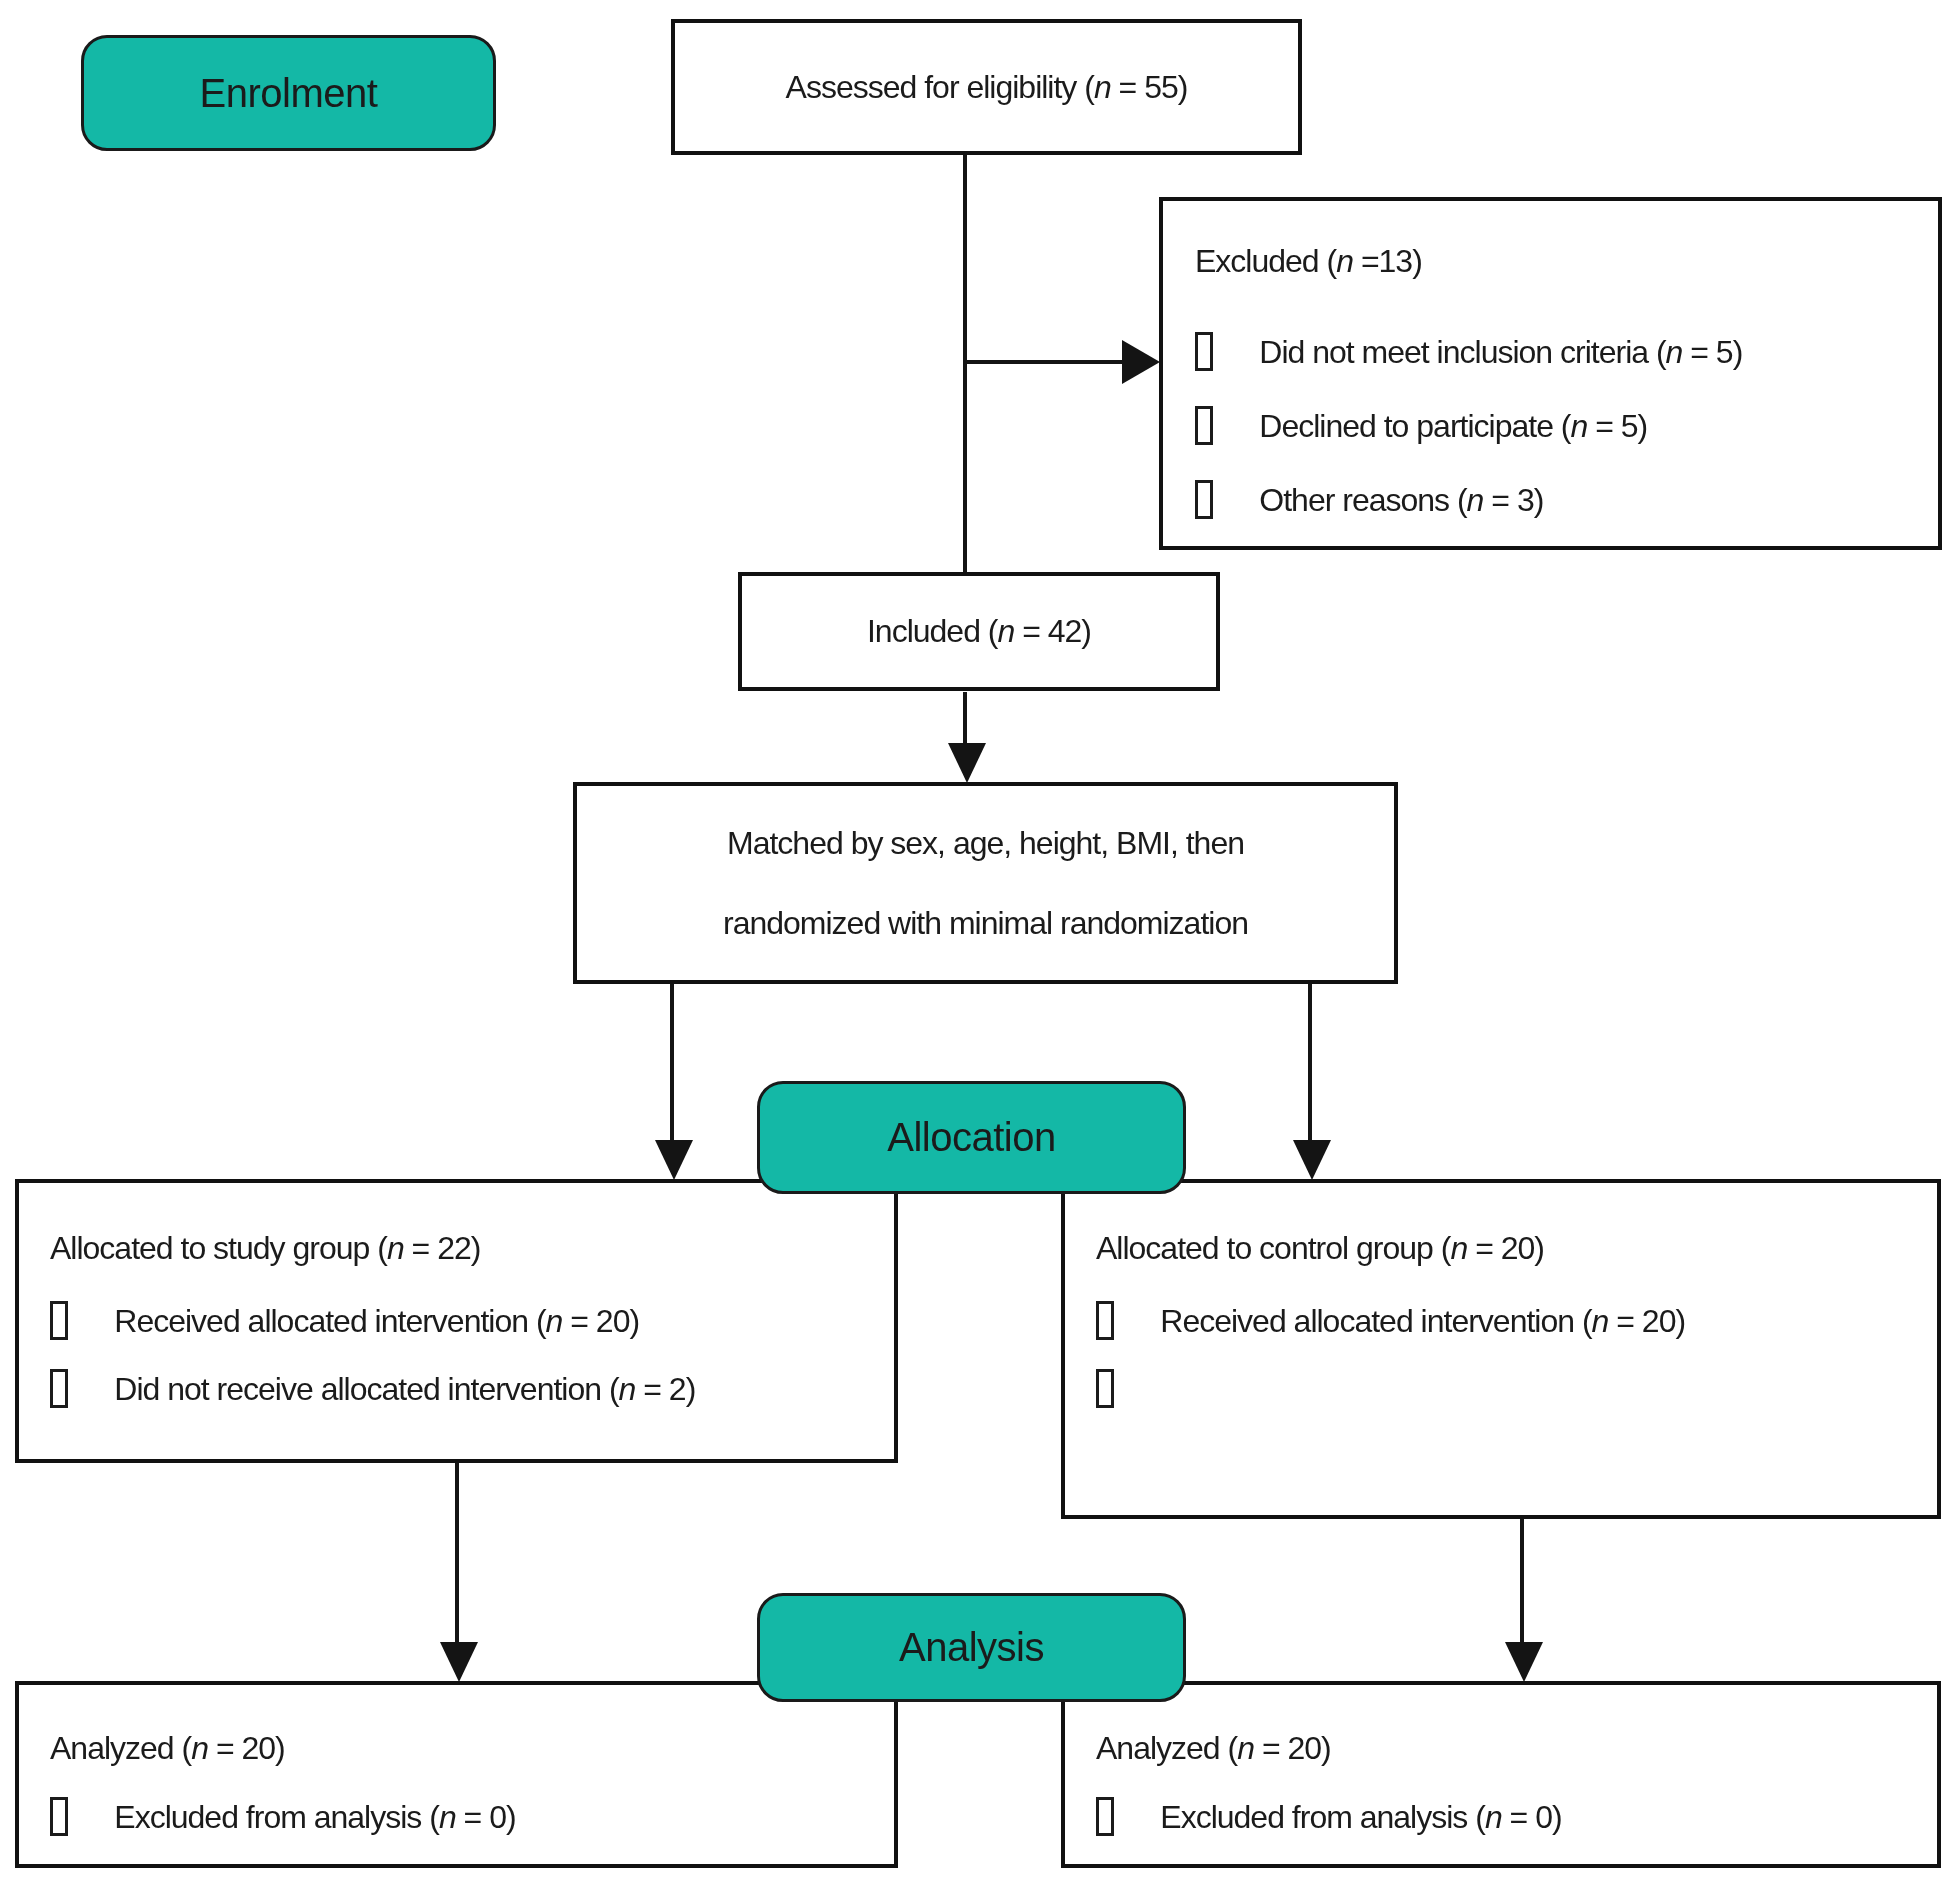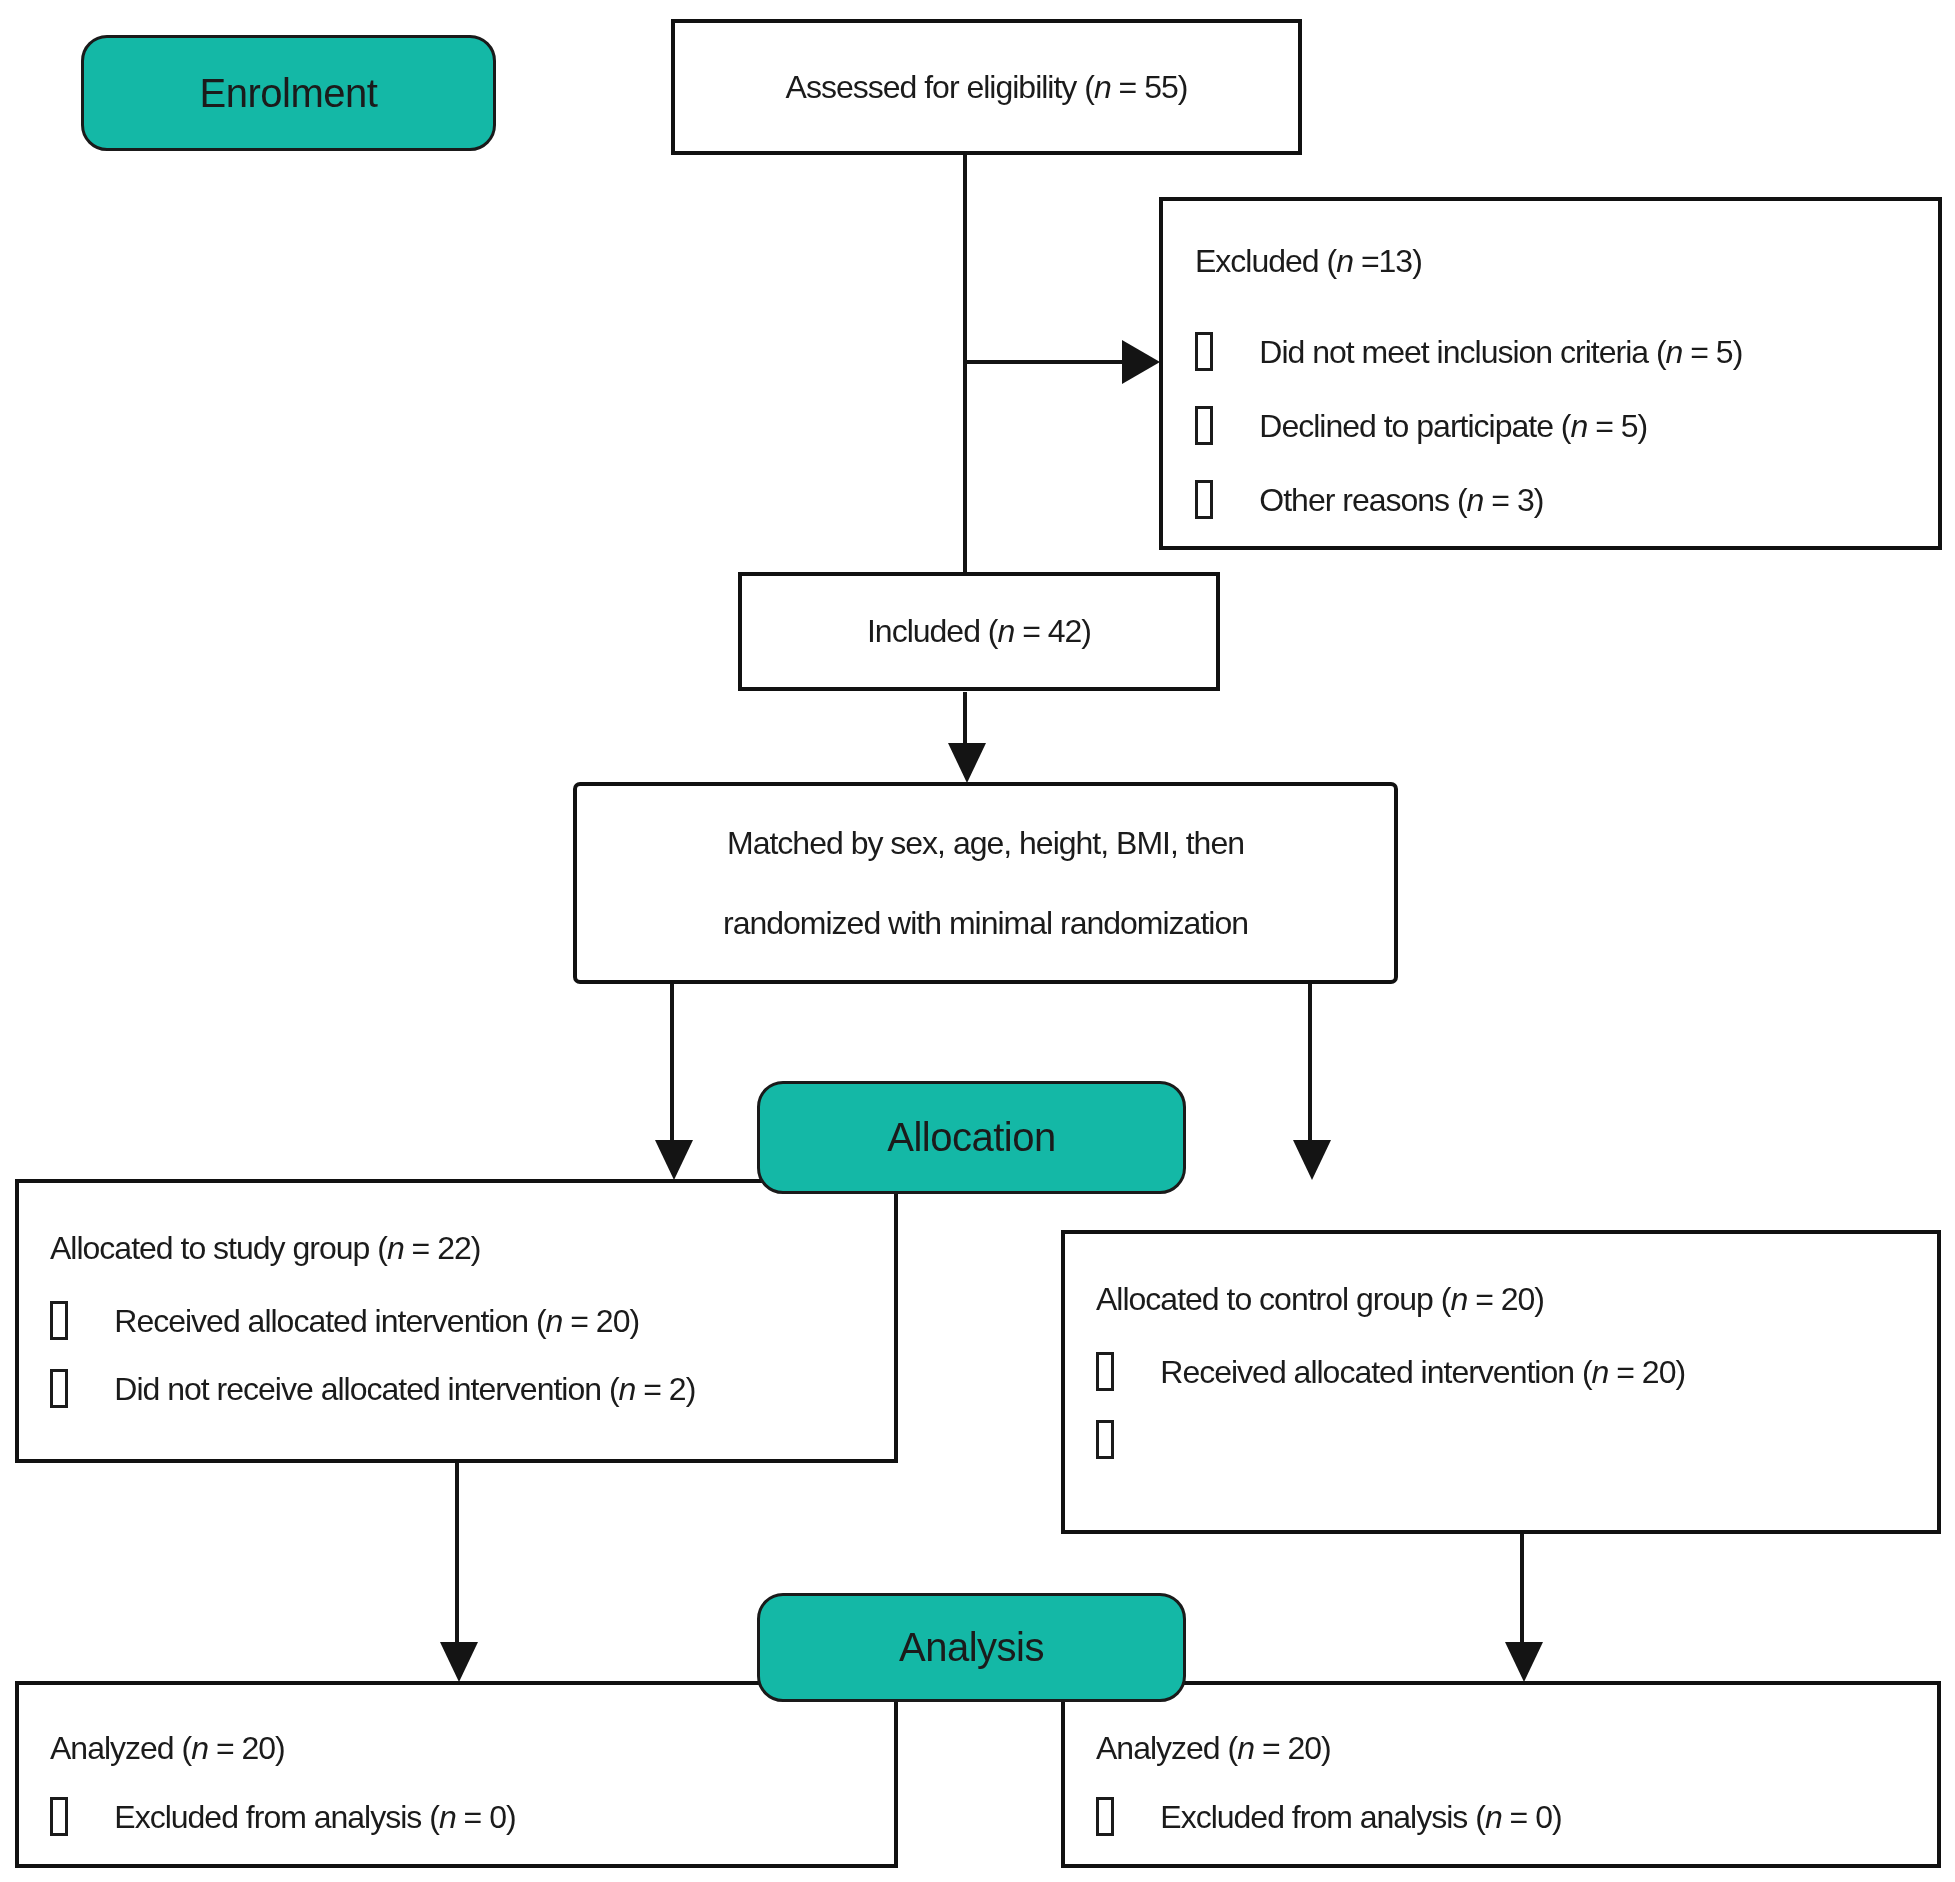--- a/index.html
+++ b/index.html
@@ -50,21 +50,21 @@
   .excluded-box{padding:41px 19px 0 32px;}
   .excluded-box .box-title{margin-bottom:52px;}
   .excluded-box .bullet-row{margin-bottom:35px;}
   
   .alloc-box{padding:46px 14.5px 0 31px;}
   .alloc-box .box-title{margin-bottom:34px;}
   .alloc-box .bullet-row{margin-bottom:29px;}
   
   .anal-box{padding:44px 14.5px 0 31px;}
   .anal-box .box-title{margin-bottom:30px;}
-  .matched-box{gap:41px;border-radius:7px;}
+  .matched-box{gap:41px;}
   
   .vline,.hline{position:absolute;background:#141414;z-index:1;}
   .vline{width:3.9px;}
   .hline{height:3.9px;}
   .arrow-down{
     position:absolute;width:0;height:0;z-index:1;
     border-left:19px solid transparent;
     border-right:19px solid transparent;
     border-top:40px solid #141414;
   }
@@ -144,21 +144,21 @@
     <div class="bullet-row">
       <span class="bullet"></span>
       <span>Received allocated intervention (<i>n</i> = 20)</span>
     </div>
     <div class="bullet-row">
       <span class="bullet"></span>
       <span>Did not receive allocated intervention (<i>n</i> = 2)</span>
     </div>
   </div>
 
-  <div class="box list-box alloc-box" style="left:1061px;top:1230px;width:880px;height:304px">
+  <div class="box list-box alloc-box" style="left:1061px;top:1179px;width:880px;height:340px">
     <div class="box-title">Allocated to control group (<i>n</i> = 20)</div>
     <div class="bullet-row">
       <span class="bullet"></span>
       <span>Received allocated intervention (<i>n</i> = 20)</span>
     </div>
     <div class="bullet-row">
       <span class="bullet"></span>
     </div>
   </div>
 

